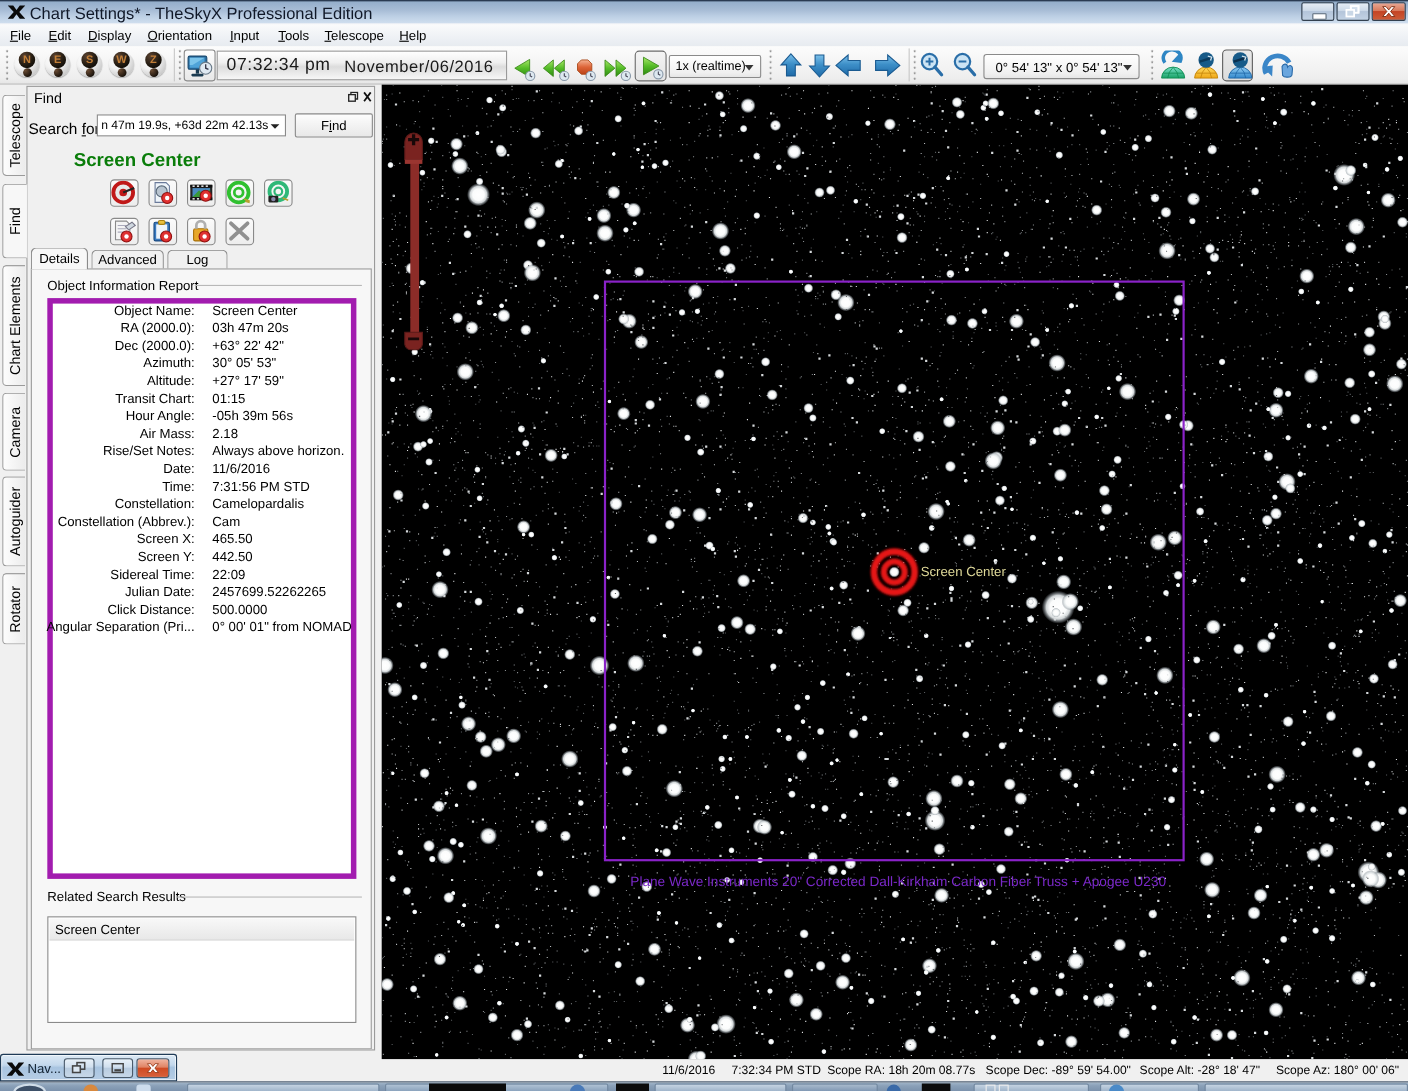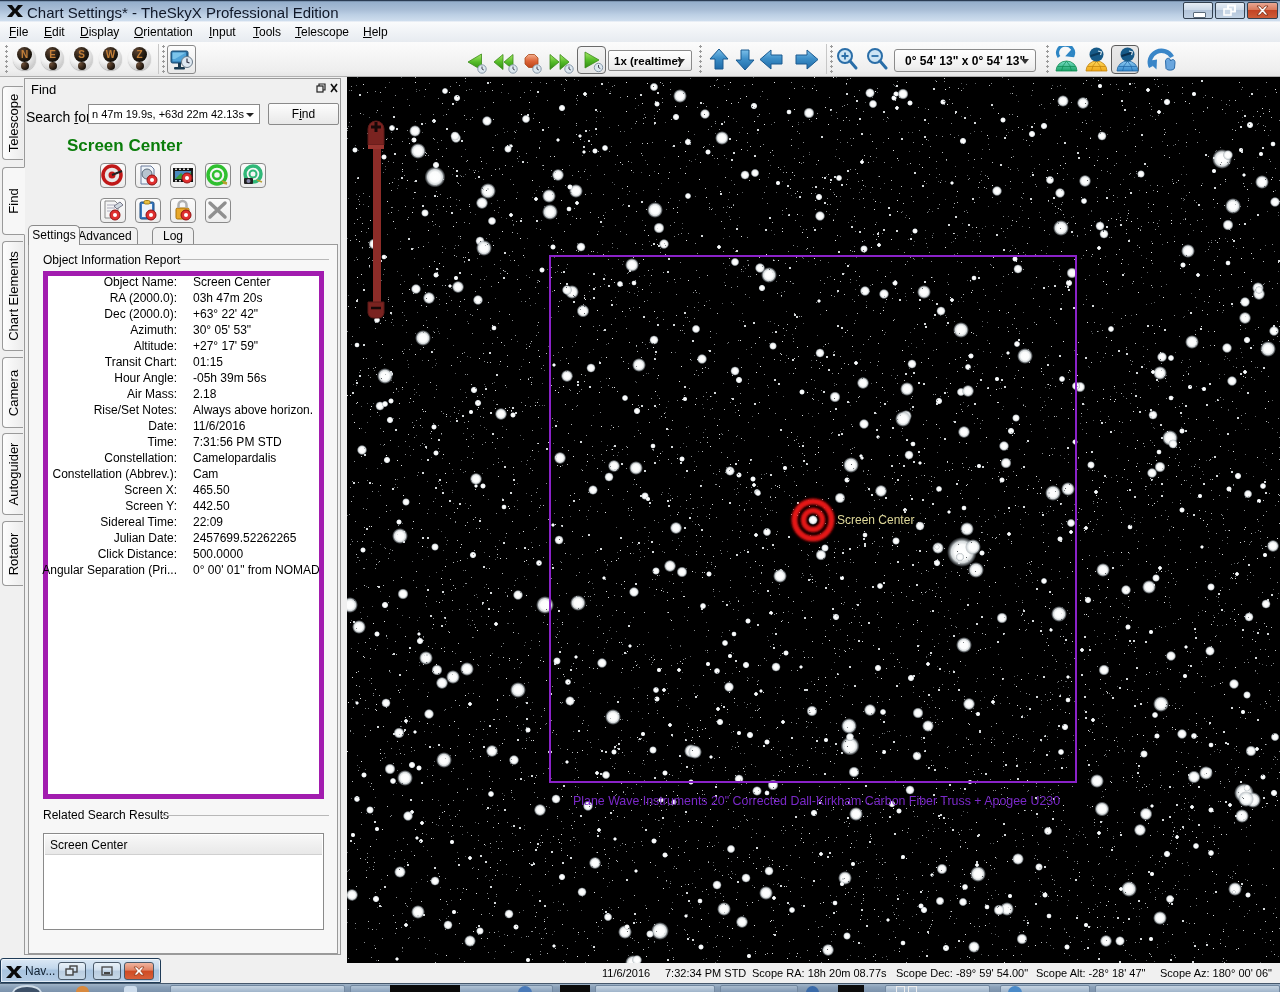--- a/index.html
+++ b/index.html
@@ -47,21 +47,21 @@
 
 #clockbtn { position:absolute; left:167px; top:3px; width:29px; height:29px; border:1px solid #8a8a8a; border-radius:3px;
   background:linear-gradient(to bottom,#fdfdfd,#e8e8e8); }
 #timedate { position:absolute; left:197px; top:4px; width:264px; height:27px; border:1px solid #9a9a9a;
   background:linear-gradient(to bottom,#ffffff 0%,#efefef 40%,#dcdcdc 55%,#f7f7f7 100%); }
 #timedate .t { position:absolute; top:4px; font-size:16px; color:#1a1a1a; letter-spacing:0.5px; }
 
 #playbtn { position:absolute; left:577px; top:4px; width:29px; height:28px; border:1px solid #6a6a6a; border-radius:4px;
   background:linear-gradient(to bottom,#f4f4f4,#e4e4e4); }
 .combo { position:absolute; top:8px; height:21px; border:1px solid #8a8a8a; border-radius:2px;
-  background:linear-gradient(to bottom,#ffffff,#f0f0f0 80%,#e6e6e6); font-size:13px; color:#000;font-weight:bold; }
+  background:linear-gradient(to bottom,#ffffff,#f0f0f0 80%,#e6e6e6); font-size:13px; color:#000; }
 .combo .arr { position:absolute; right:6px; top:8px; width:0; height:0;
   border-left:4px solid transparent; border-right:4px solid transparent; border-top:5px solid #333; }
 #combo1 { left:608px; width:84px; }
 #combo1 .txt { position:absolute; left:5px; top:4px; font-size:11.5px; }
 #combo2 { left:894px; width:142px; top:7px; height:23px; border-radius:3px; }
 #combo2 .txt { position:absolute; left:10px; top:4px; font-size:12px; }
 #selbox3 { position:absolute; left:1111px; top:3px; width:28px; height:29px; border:1px solid #5a5a5a; border-radius:4px;
   background:linear-gradient(to bottom,#e9e9e9,#dcdcdc); }
 
 
@@ -188,20 +188,24 @@
   <div id="clockbtn">
     <svg width="27" height="27" viewBox="0 0 27 27">
       <rect x="3" y="5" width="17" height="12" rx="1.5" fill="#2a6ea0" stroke="#1a4a70"></rect>
       <path d="M4.5,6.5 L18,6.5 L18,15.5 L4.5,15.5 Z" fill="#4fa3d8"></path>
       <path d="M4.5,6.5 L18,6.5 L7,13 L4.5,13 Z" fill="#7cc4ea"></path>
       <rect x="10" y="17" width="3" height="4" fill="#1a3a50"></rect>
       <rect x="6" y="21" width="11" height="2.5" rx="1" fill="#1a3a50"></rect>
       <circle cx="19" cy="16" r="5.5" fill="#dfe9f2" stroke="#6a7a88"></circle>
       <path d="M19,12.5 L19,16 L21.5,17" stroke="#334" stroke-width="1.2" fill="none"></path>
     </svg>
+  </div>
+  <div id="timedate">
+    <span class="t" style="left:8px">07:32:34 pm</span>
+    <span class="t" style="left:115px;font-size:15px;top:5px">November/06/2016</span>
   </div>
 
   <svg class="abs" style="left:465px;top:3px" width="110" height="30" viewBox="0 0 110 30">
     <defs>
       <linearGradient id="gg" x1="0" y1="0" x2="0" y2="1">
         <stop offset="0" stop-color="#a8e868"></stop>
           <stop offset="0.5" stop-color="#55bc28"></stop>
           <stop offset="1" stop-color="#2e8a12"></stop>
       </linearGradient>
       <linearGradient id="rg" x1="0" y1="0" x2="0" y2="1">
@@ -414,23 +418,23 @@
   <div class="ibtn" style="left:145px;top:119px"><svg width="24" height="23" viewBox="0 0 24 23">
     <rect x="5" y="9" width="13" height="11" rx="1.5" fill="#e8a82a" stroke="#a87008"></rect>
     <path d="M7.5,9 V6 a4,4 0 0 1 8,0 V9" fill="none" stroke="#b0b0b0" stroke-width="2.5"></path>
     <circle cx="15" cy="16" r="5" fill="#e03030" stroke="#901010"></circle>
         <circle cx="15" cy="16" r="2" fill="#fff"></circle>
   </svg></div>
   <div class="ibtn" style="left:180px;top:119px"><svg width="24" height="23" viewBox="0 0 24 23">
     <path d="M4,4 L19,18 M19,4 L4,18" stroke="#909090" stroke-width="3.5" stroke-linecap="round"></path>
   </svg></div>
 
-  <div class="tab sel" style="left:3px;top:146px;width:52px;height:20px;line-height:19px">Settings</div>
-  <div class="tab" style="left:47px;top:148px;width:66px;height:18px;line-height:17px">Advanced</div>
-  <div class="tab" style="left:127px;top:148px;width:42px;height:18px;line-height:17px">Log</div>
+  <div class="tab sel" style="left:3px;top:146px;width:52px;height:20px;line-height:19px">Details</div>
+  <div class="tab" style="left:58px;top:148px;width:66px;height:18px;line-height:17px">Advanced</div>
+  <div class="tab" style="left:127px;top:148px;width:55px;height:18px;line-height:17px">Log</div>
   <div id="tabpanel">
     <span class="grplbl" style="left:14px;top:8px">Object Information Report</span>
     <div class="grpline" style="left:148px;top:14px;width:152px"></div>
     <div id="oib">
 
       <div class="row" style="top:-1px">
           <span class="lab">Object Name:</span>
           <span class="val">Screen Center</span>
         </div>
       <div class="row" style="top:15px">

